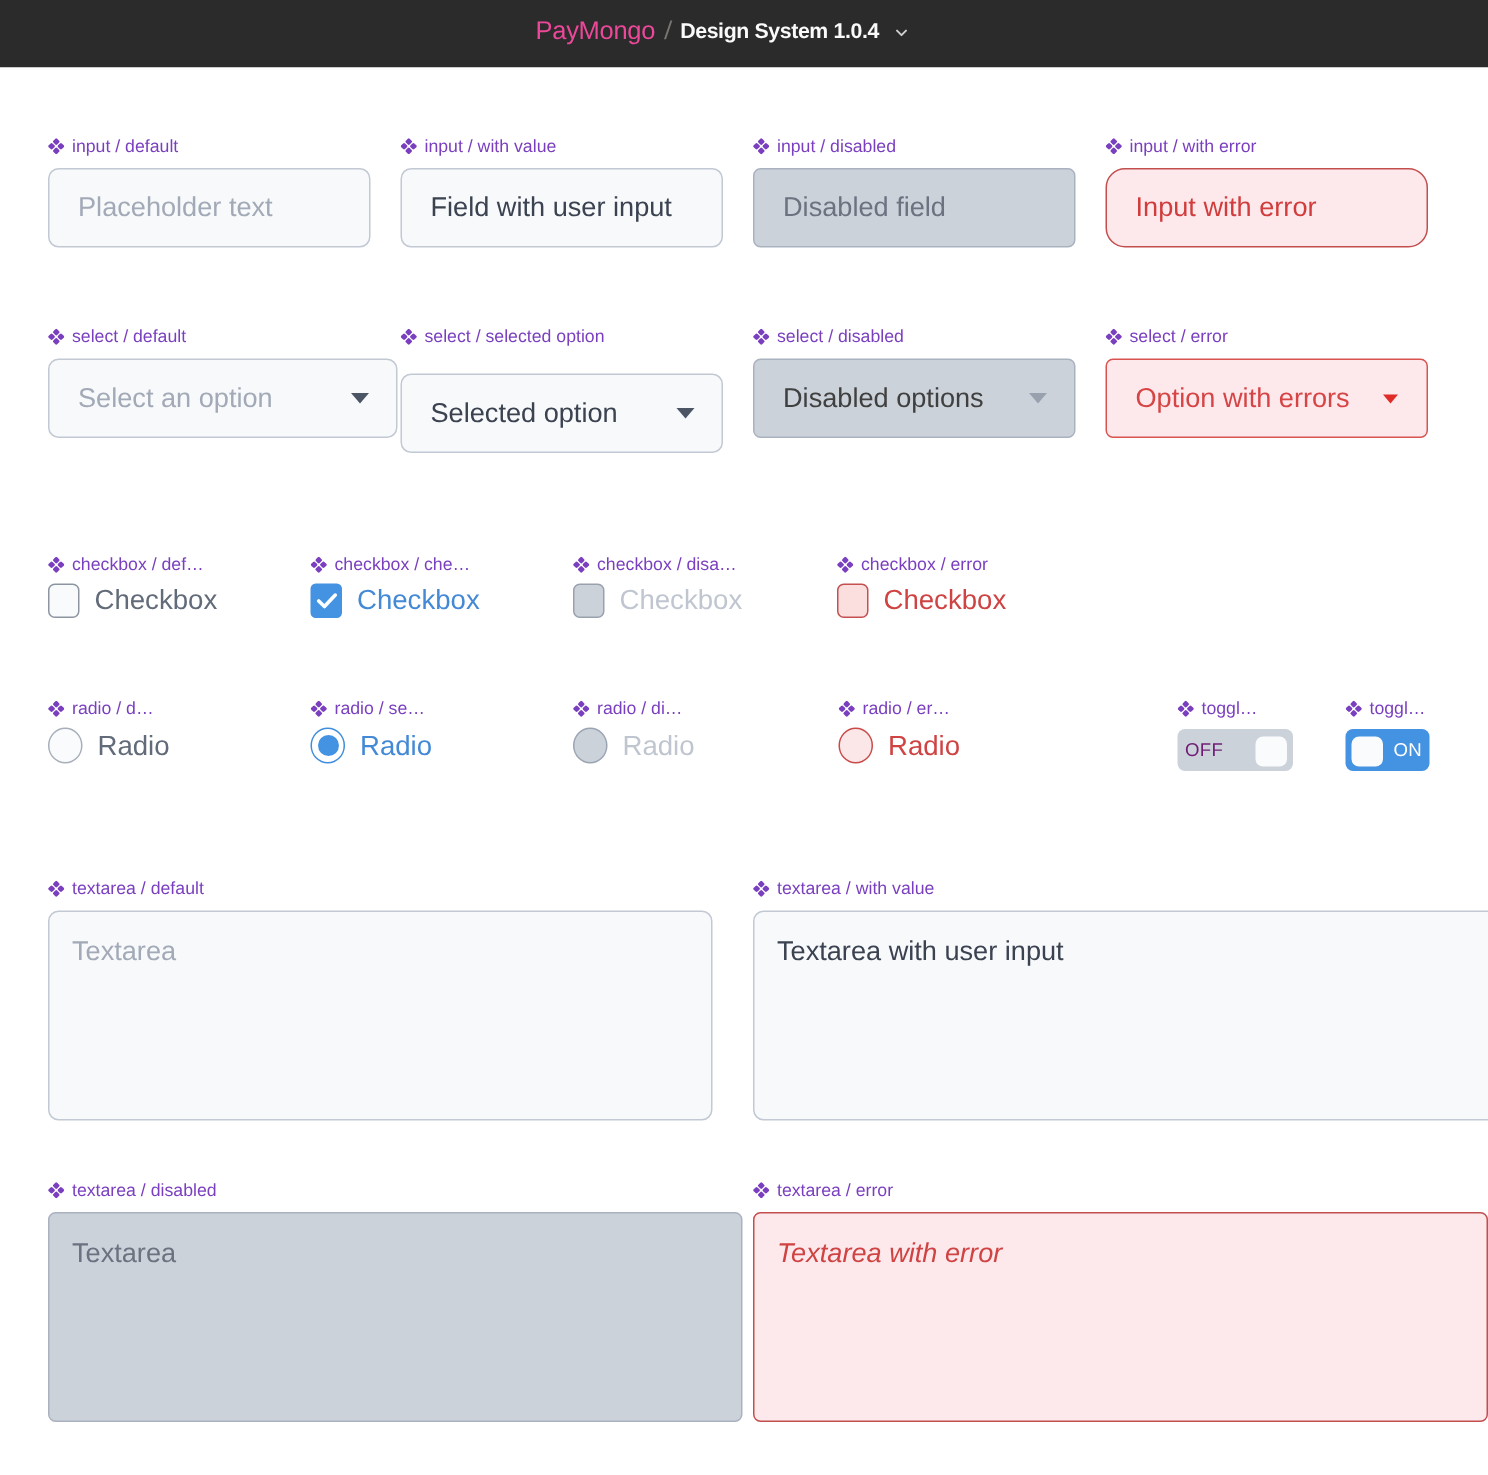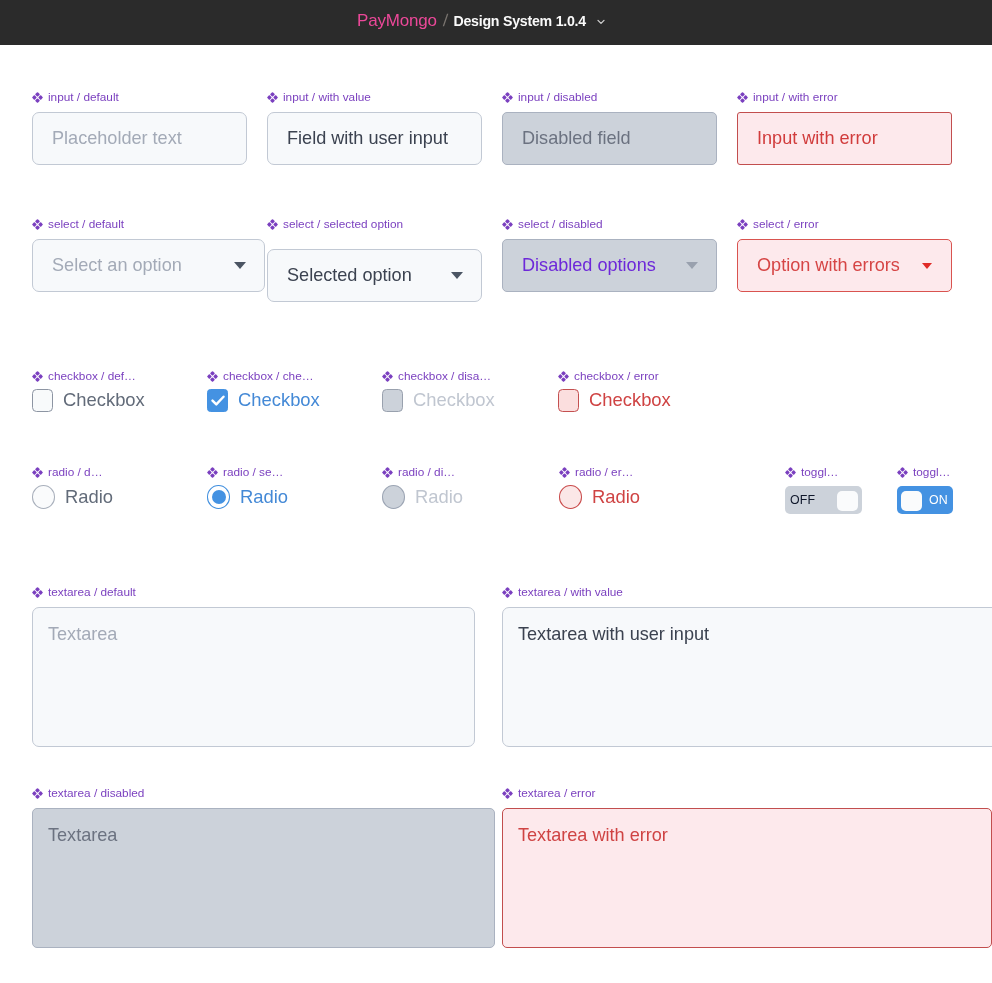--- a/index.html
+++ b/index.html
@@ -25,28 +25,28 @@
        white-space:nowrap;line-height:12px;}
   .lbl .ficon{width:11px;height:11px;margin-right:5px;flex:0 0 auto;display:block;}
   .rad .dot{width:14px;height:14px;border-radius:50%;background:#4492e2;}
 
   
   .fld{box-sizing:border-box;display:flex;align-items:center;
        border:1px solid #c2c9d4;border-radius:7px;background:#f7f9fb;
        padding:0 19px;font-size:18.1px;color:#3b4250;height:53px;}
   .fld.ph{color:#a3aab7;}
   .fld.dis{background:#ccd2da;border-color:#aab2c0;color:#6b7280;border-radius:5px;}
-  .fld.err{background:#fde9ec;border-color:#c24e4e;color:#d13c3c;border-radius:3px;}
+  .fld.err{background:#fde9ec;border-color:#c24e4e;color:#d13c3c;border-radius:13px;}
 
   
   .sel{box-sizing:border-box;display:flex;align-items:center;justify-content:space-between;
        border:1px solid #c2c9d4;border-radius:7px;background:#f7f9fb;
        padding:0 18px 0 19px;font-size:18.1px;color:#3b4250;height:53px;}
   .sel.ph{color:#a3aab7;}
-  .sel.dis{background:#ccd2da;border-color:#aab2c0;color:#6d28d9;border-radius:5px;}
+  .sel.dis{background:#ccd2da;border-color:#aab2c0;color:#404040;border-radius:5px;}
   .sel.err{background:#fde9ec;border-color:#d9534f;color:#d64545;border-radius:5px;padding-right:19px;}
   .caret{width:0;height:0;border-left:6.2px solid transparent;border-right:6.2px solid transparent;
          border-top:7.6px solid #4b5563;flex:0 0 auto;}
   .caret.mut{border-top-color:#99a1ae;}
   .caret.err{border-left-width:5.2px;border-right-width:5.2px;border-top-width:6px;border-top-color:#e02b27;}
 
   
   .ctl{display:flex;align-items:center;}
   .box{box-sizing:border-box;width:21px;height:22.5px;border-radius:4.5px;
        border:1.6px solid #8d95a3;background:#f8fafb;flex:0 0 auto;}
@@ -63,29 +63,29 @@
   .ctl-lbl.dis{color:#c0c6d0;}
   .ctl-lbl.err{color:#cf4343;}
 
   
   .tog{box-sizing:border-box;display:inline-flex;align-items:center;border-radius:5px;
        height:28px;padding:4px;}
   .tog.off{background:#ccd2da;padding-left:5px;padding-right:4px;}
   .tog.on{background:#4492e2;padding-left:4px;padding-right:5px;text-align:right;}
   .tog .knob{width:21px;height:20px;border-radius:5px;background:#fafbfc;flex:0 0 auto;margin-top:1px;}
   .tog .tx{font-size:12.4px;font-weight:normal;letter-spacing:.2px;line-height:1;}
-  .tog.off .tx{color:#0f172a;margin-right:22px;}
+  .tog.off .tx{color:#701a75;margin-right:22px;}
   .tog.on .tx{color:#ffffff;margin-left:7px;}
 
   
   .ta{box-sizing:border-box;border:1px solid #c2c9d4;border-radius:7px;background:#f7f9fb;
       padding:16px 15px;font-size:18.1px;color:#3b4250;}
   .ta.ph{color:#a3aab7;}
   .ta.dis{background:#ccd2da;border-color:#aab2c0;color:#6b7280;border-radius:5px;}
-  .ta.err{background:#fde9ec;border-color:#c24e4e;color:#cf4343;border-radius:5px;}
+  .ta.err{background:#fde9ec;border-color:#c24e4e;color:#cf4343;border-radius:5px;font-style:italic;}
 </style>
 </head>
 <body>
 
 <div class="topbar">
   <div class="crumbs">
     <span class="crumb-root">PayMongo</span>
     <span class="crumb-sep">/</span>
     <span class="crumb-cur">Design System 1.0.4</span>
     <span class="chev">

